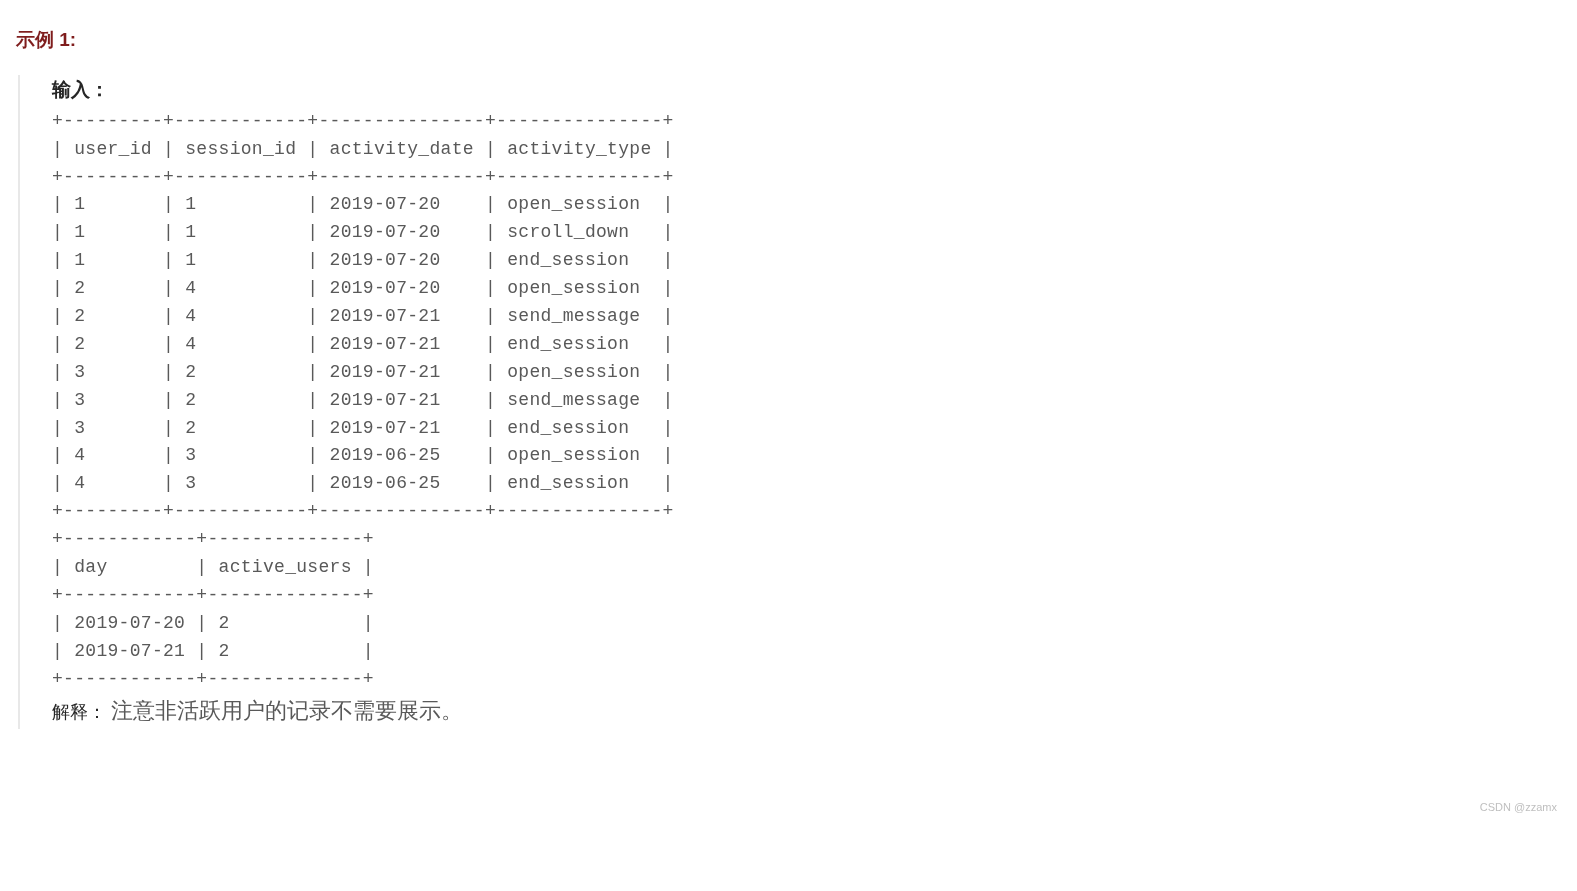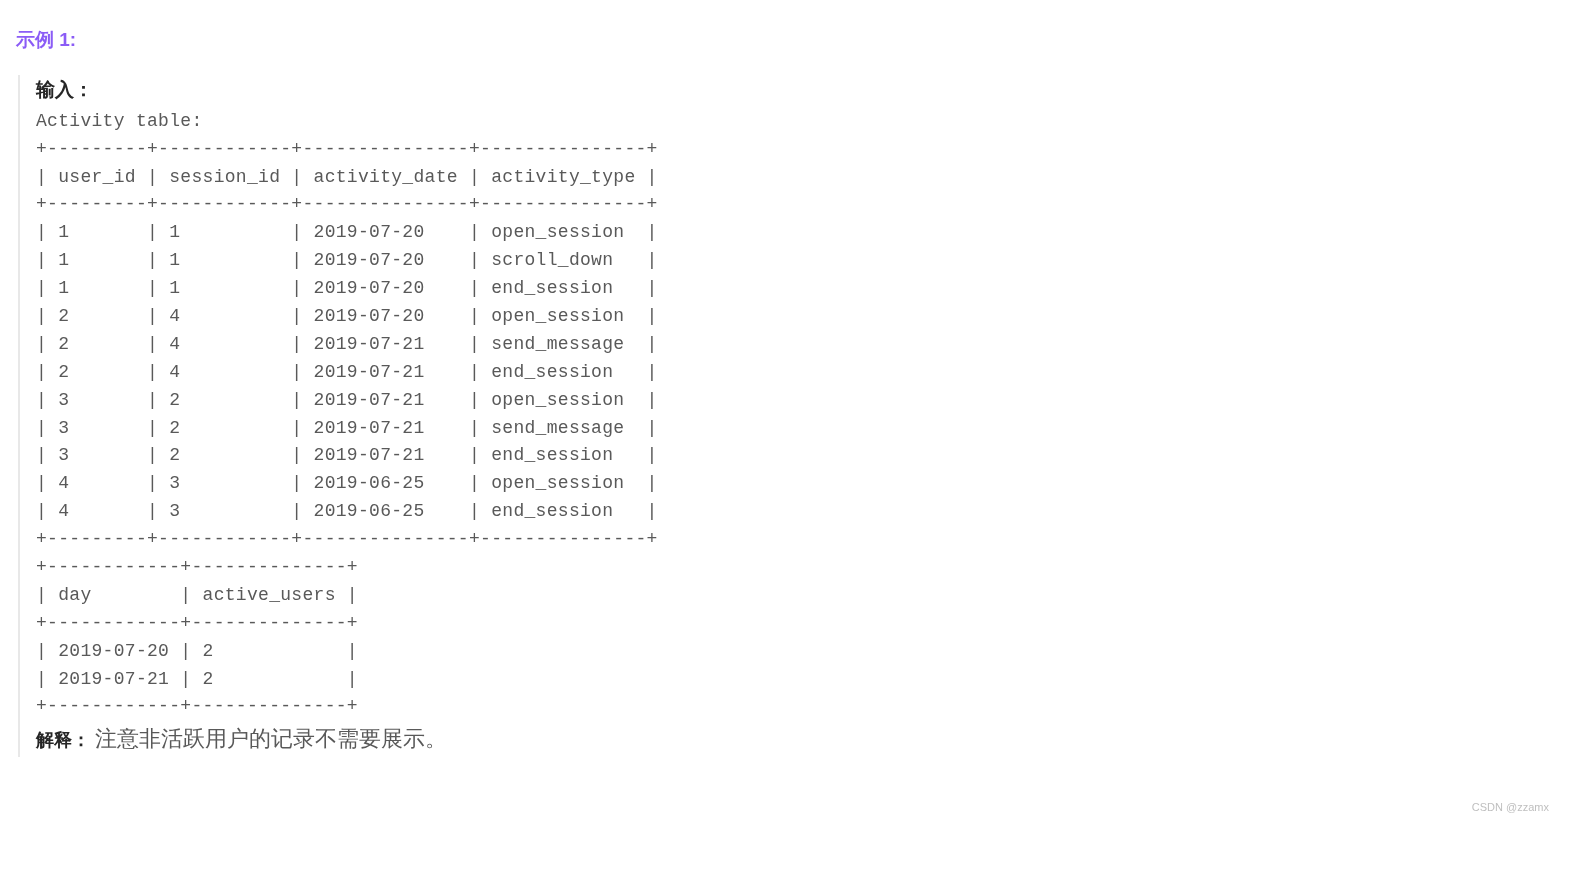--- a/index.html
+++ b/index.html
@@ -12,76 +12,75 @@
       background: #ffffff;
       color: #262626;
       padding: 25px 16px;
       font-size: 18px;
       line-height: 1.6;
     }
     .example-title {
       font-weight: 700;
       font-size: 19px;
       margin-bottom: 20px;
-      color: #8b5cf6;
+      color: #7f1d1d;
     }
     .content-block {
       border-left: 2px solid #e8e8e8;
-      padding-left: 16px;
+      padding-left: 32px;
       margin-left: 2px;
     }
     .label {
       font-weight: 700;
       font-size: 19px;
       color: #262626;
       display: inline;
     }
     .label-line {
       margin-bottom: 2px;
     }
     .mono {
       font-family: "SFMono-Regular", Consolas, "Liberation Mono", Menlo, monospace;
       color: #595959;
       font-size: 18px;
       line-height: 1.55;
       white-space: pre;
       letter-spacing: 0.3px;
     }
     .explain-label {
-      font-weight: 700;
+      font-weight: 400;
       color: #262626;
       display: inline;
     }
     .explain-text {
       color: #595959;
       font-size: 22px;
       display: inline;
     }
     .explain-line {
       margin-top: 0px;
     }
     .watermark {
       position: fixed;
       bottom: 74px;
-      right: 28px;
+      right: 20px;
       font-size: 11px;
       color: #bfbfbf;
       font-family: -apple-system, sans-serif;
     }
   </style>
 </head>
 <body>
 
 <div class="example-title">示例 1:</div>
 
 <div class="content-block">
   <div class="label-line">
     <span class="label">输入：</span>
   </div>
-  <div class="mono">Activity table:</div>
   <div class="mono" id="input-table">+---------+------------+---------------+---------------+
 | user_id | session_id | activity_date | activity_type |
 +---------+------------+---------------+---------------+
 | 1       | 1          | 2019-07-20    | open_session  |
 | 1       | 1          | 2019-07-20    | scroll_down   |
 | 1       | 1          | 2019-07-20    | end_session   |
 | 2       | 4          | 2019-07-20    | open_session  |
 | 2       | 4          | 2019-07-21    | send_message  |
 | 2       | 4          | 2019-07-21    | end_session   |
 | 3       | 2          | 2019-07-21    | open_session  |

